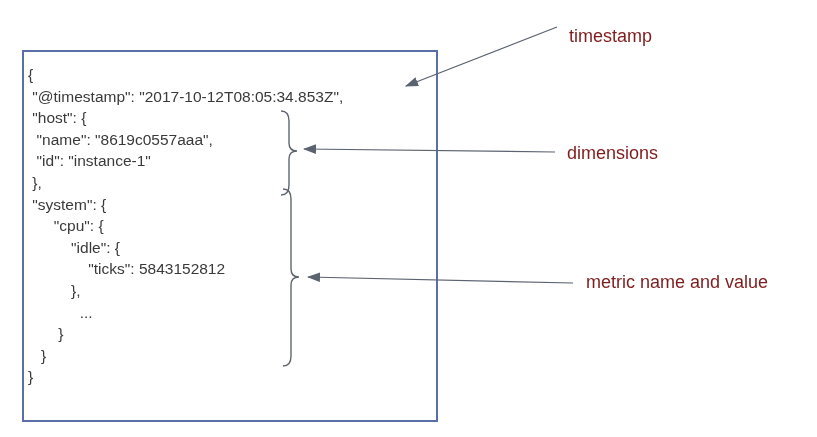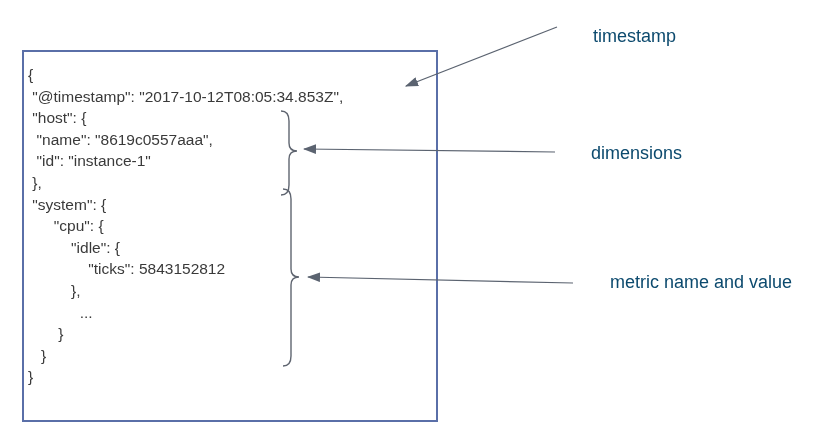--- a/index.html
+++ b/index.html
@@ -34,25 +34,24 @@
     color: #3a3a3a;
     font-size: 15.5px;
     line-height: 21.6px;
   }
   .code-line {
     white-space: pre;
     height: 21.6px;
   }
   .annotation-label {
     position: absolute;
-    color: #0c4a6e;
+    color: #7f1d1d;
     font-size: 18px;
     line-height: 22px;
     white-space: nowrap;
-    margin-left: 24px;
   }
   #label-timestamp { left: 569px; top: 25px; }
   #label-dimensions { left: 567px; top: 142px; }
   #label-metric { left: 586px; top: 271px; }
   .overlay-svg {
     position: absolute;
     left: 0;
     top: 0;
     pointer-events: none;
   }

